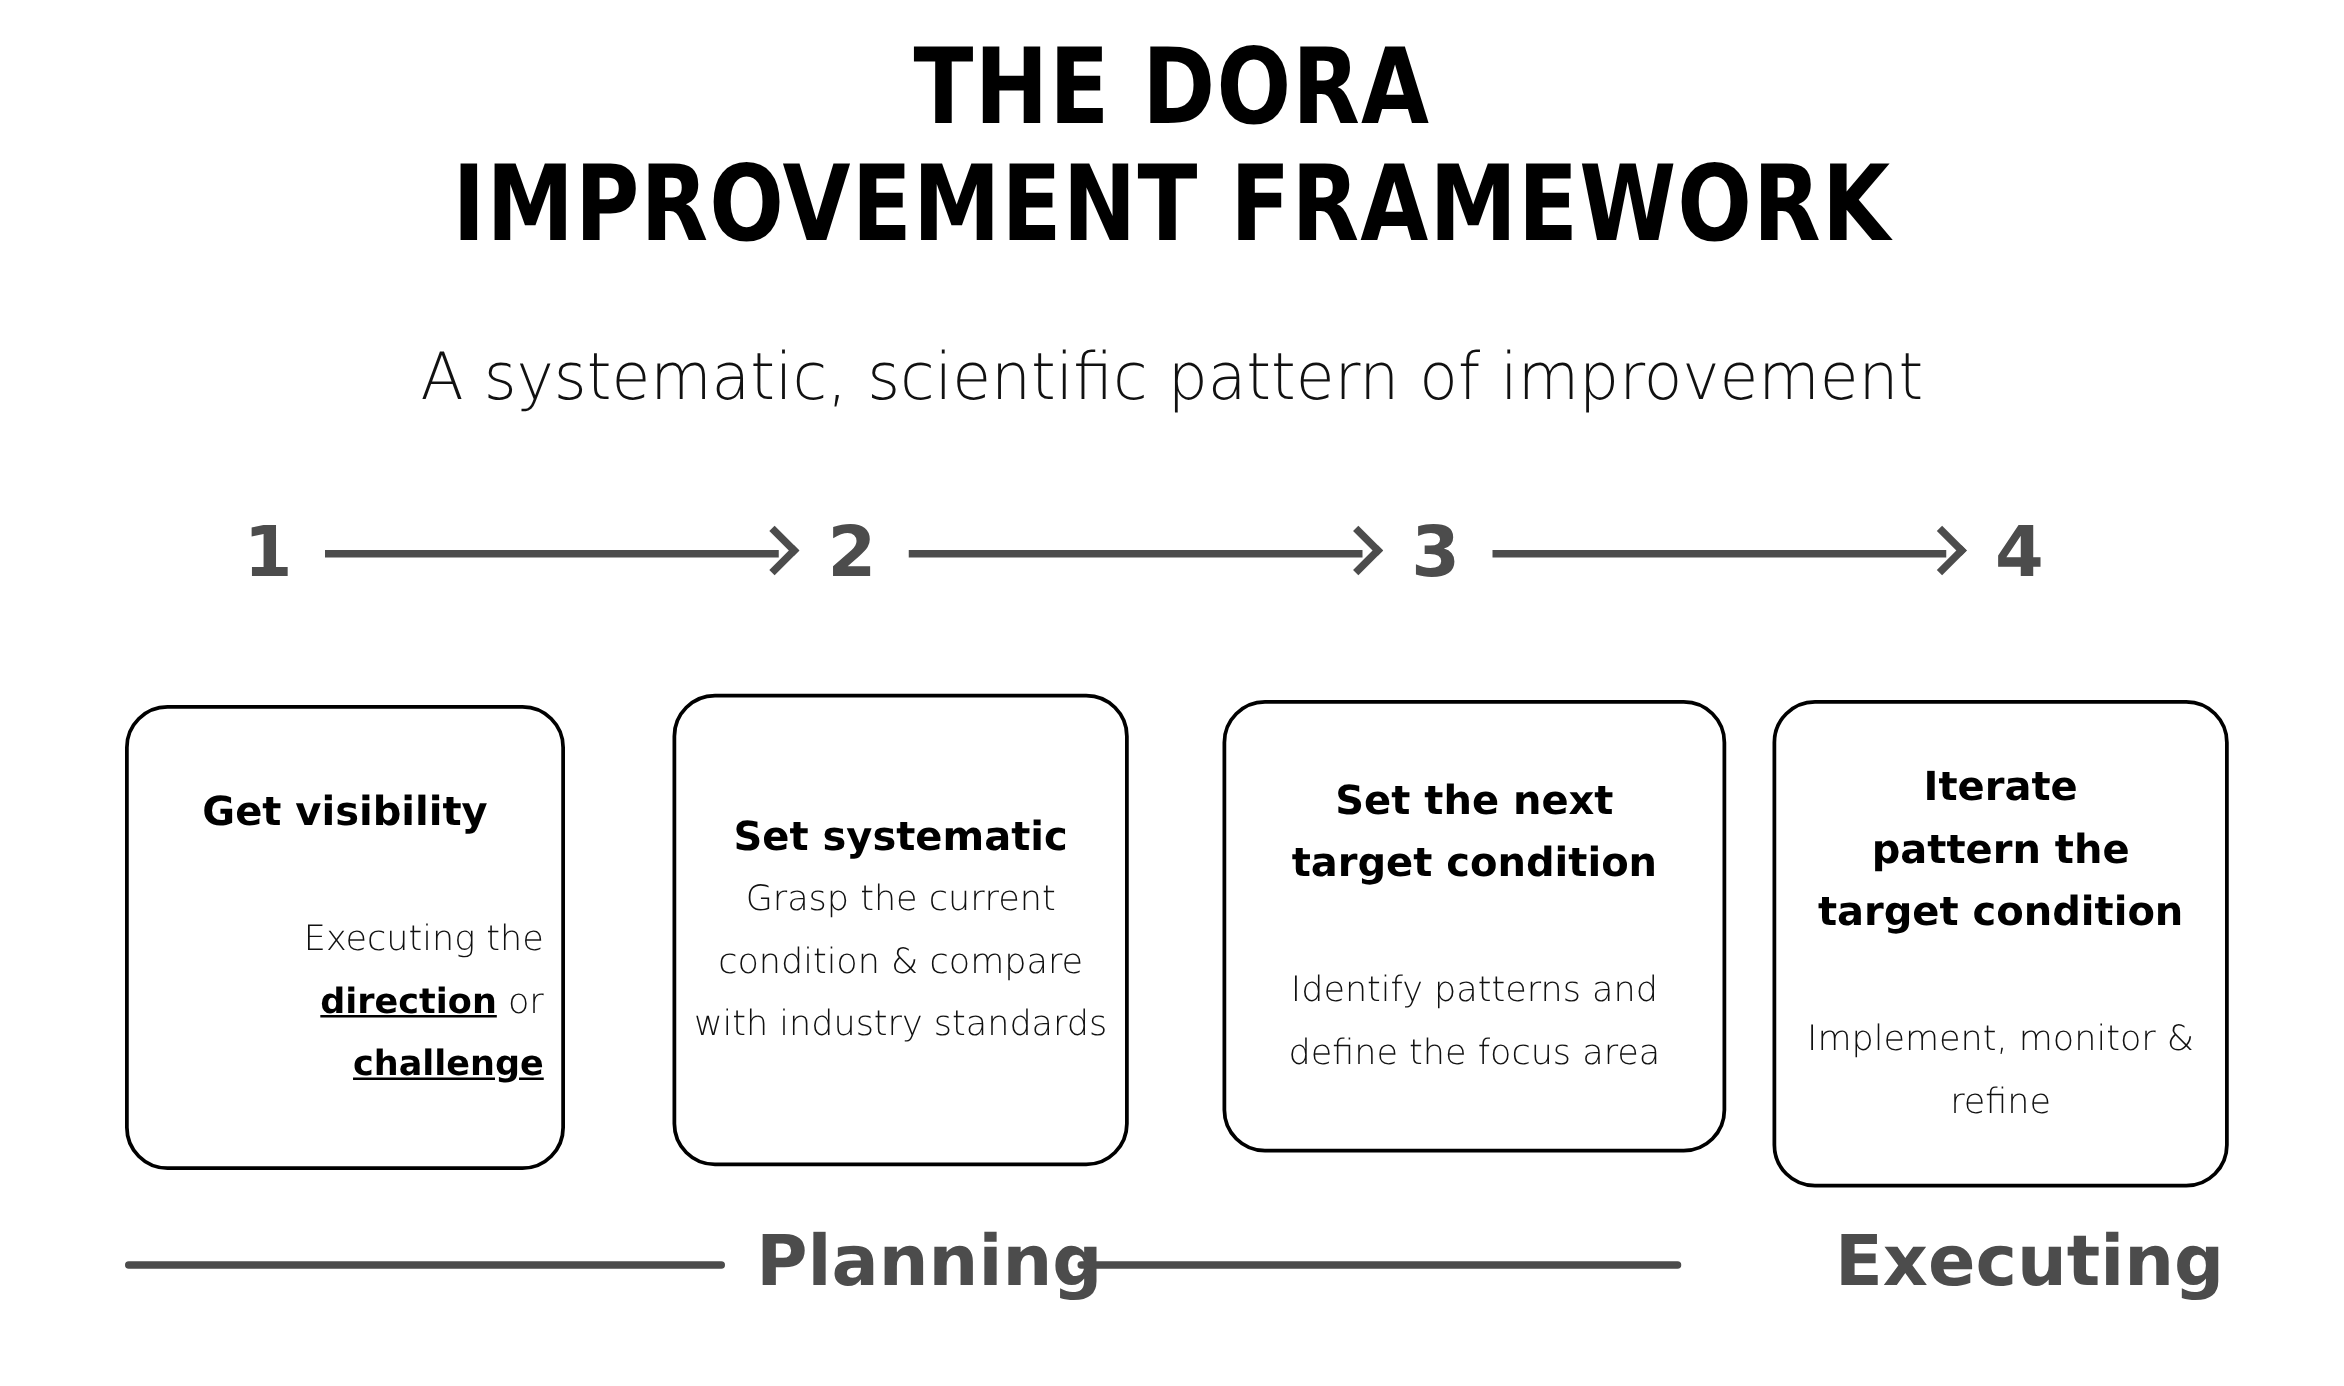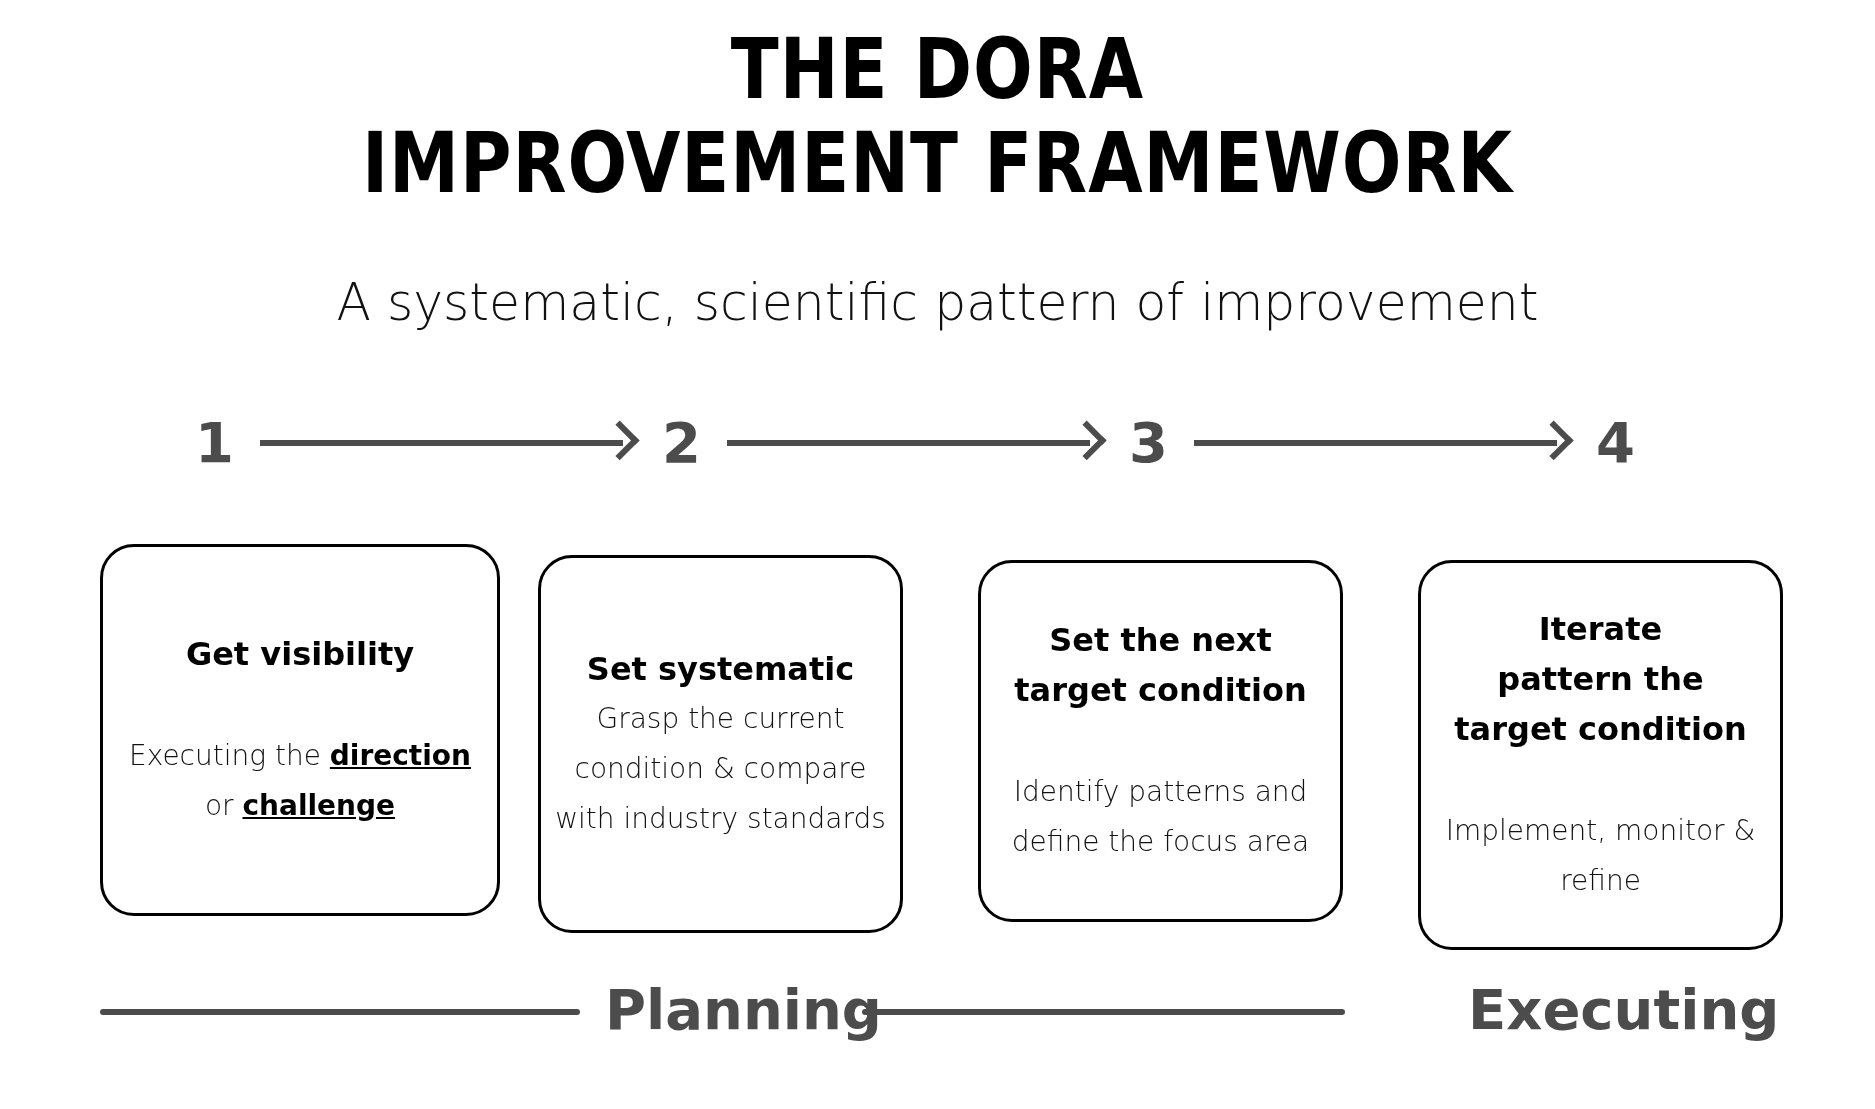--- a/index.html
+++ b/index.html
@@ -132,23 +132,23 @@
     color: #111111;
   }
   .card-body b {
     font-weight: 700;
     color: #000000;
     text-decoration: underline;
   }
   .gap-lg { height: 52px; }
 
   
-  #card-1 { left: 100px;  top: 544px;  width: 400px; height: 372px; }
+  #card-1 { left: 100px;  top: 564px;  width: 352px; height: 372px; text-align: right; }
   #card-2 { left: 538px;  top: 555px;  width: 365px; height: 378px; }
-  #card-3 { left: 978px;  top: 560px;  width: 365px; height: 362px; }
+  #card-3 { left: 978px;  top: 560px;  width: 403px; height: 362px; }
   #card-4 { left: 1418px; top: 560px;  width: 365px; height: 390px; }
 
   
   .phases {
     position: absolute;
     top: 975px;
     left: 0;
     width: 1875px;
     height: 70px;
   }

